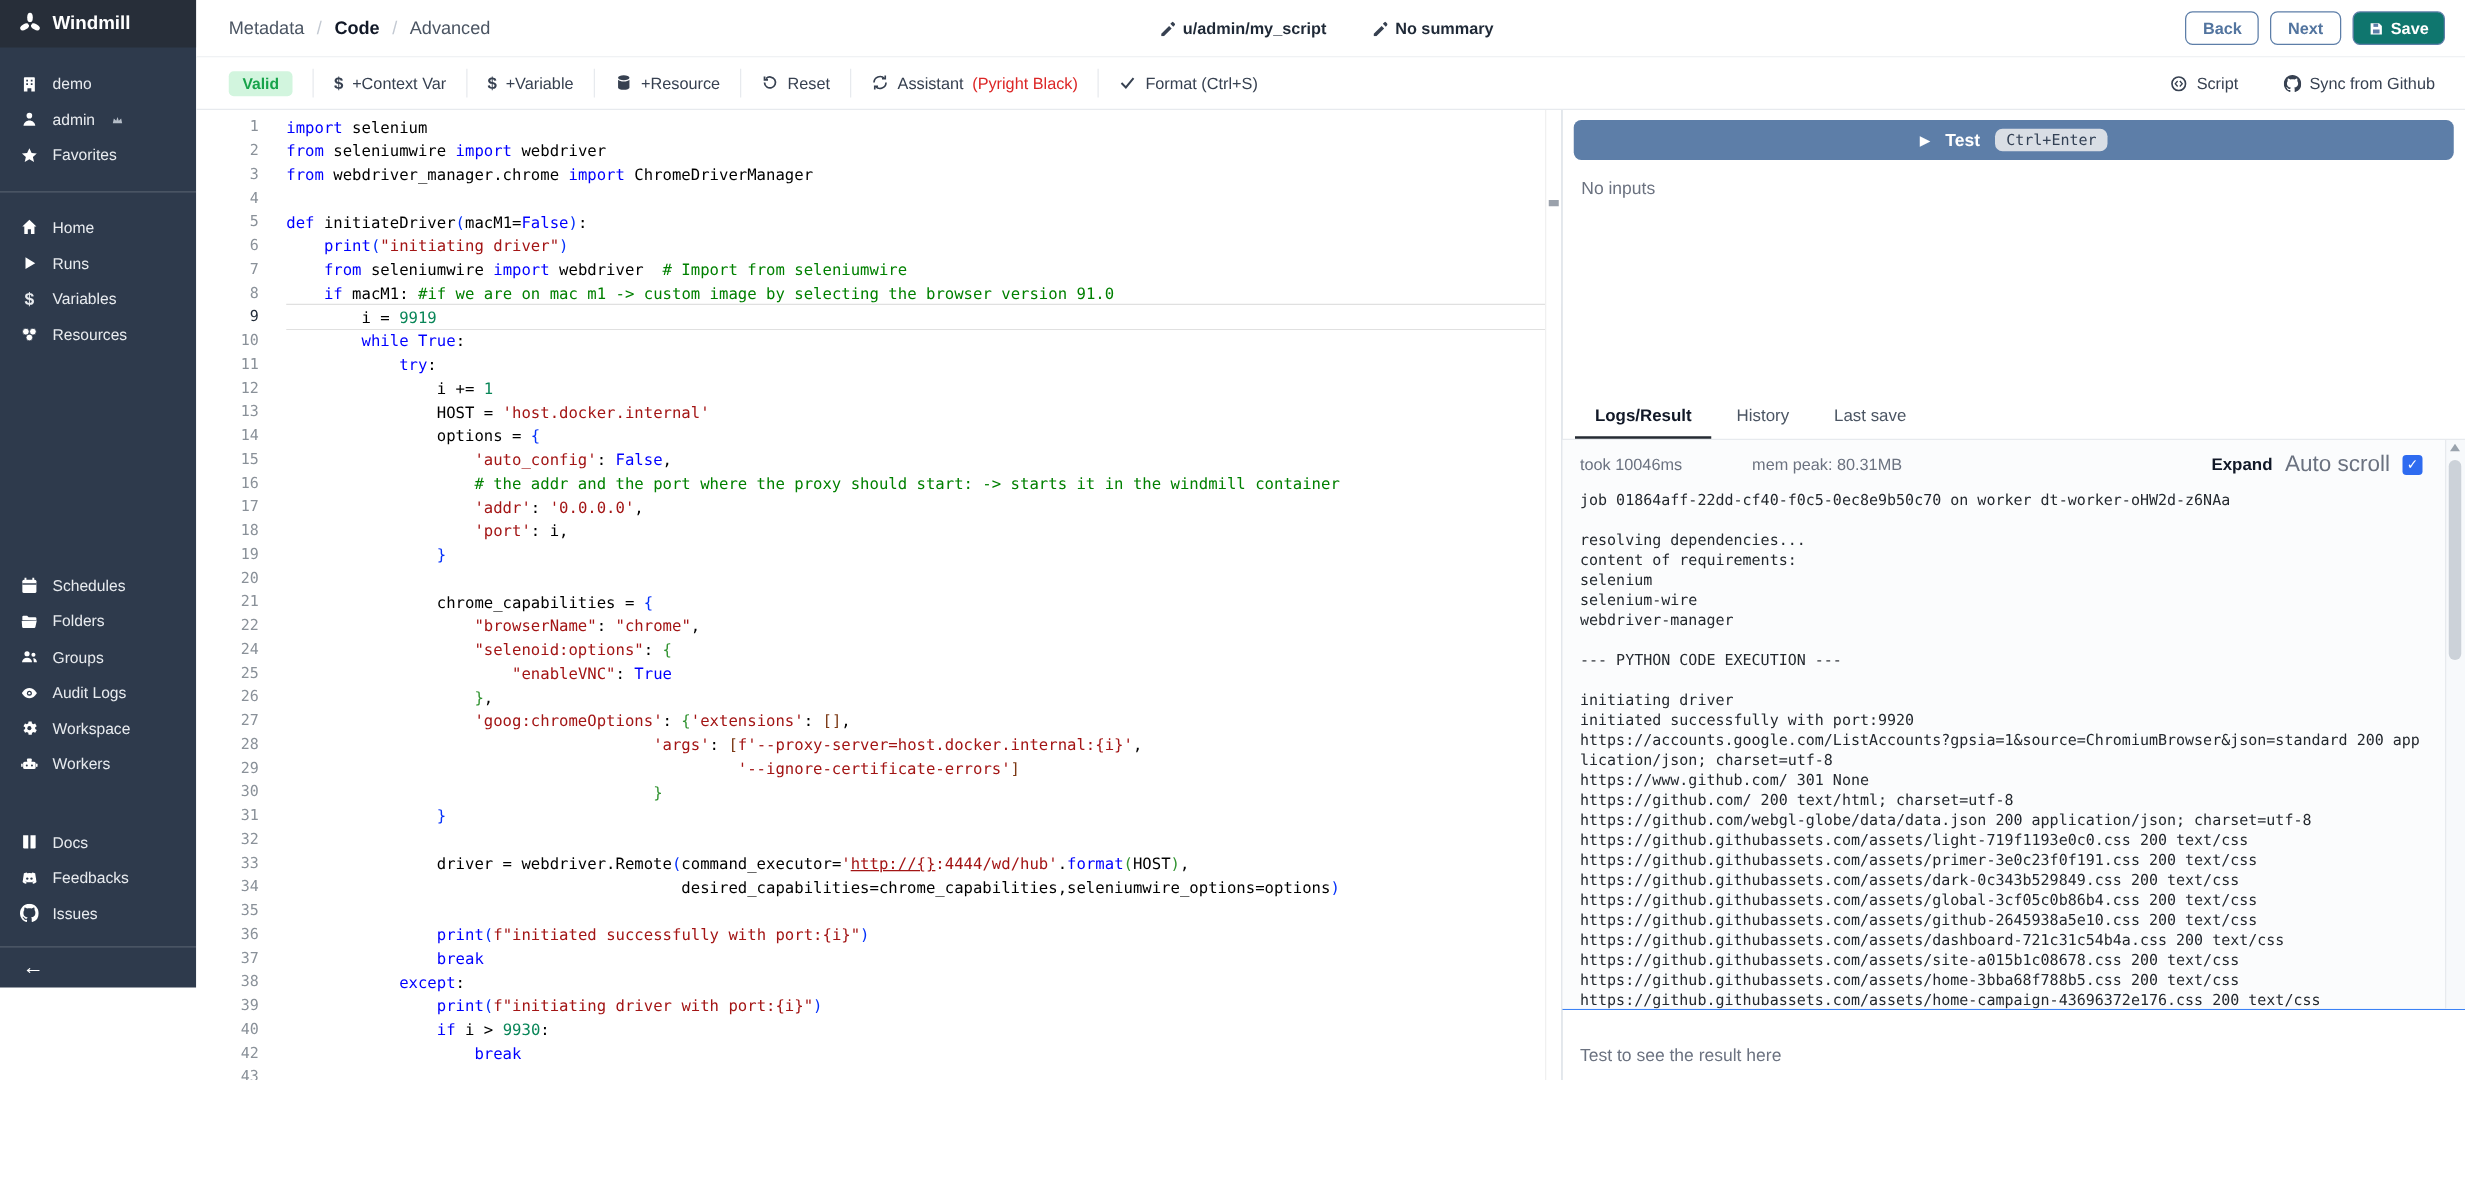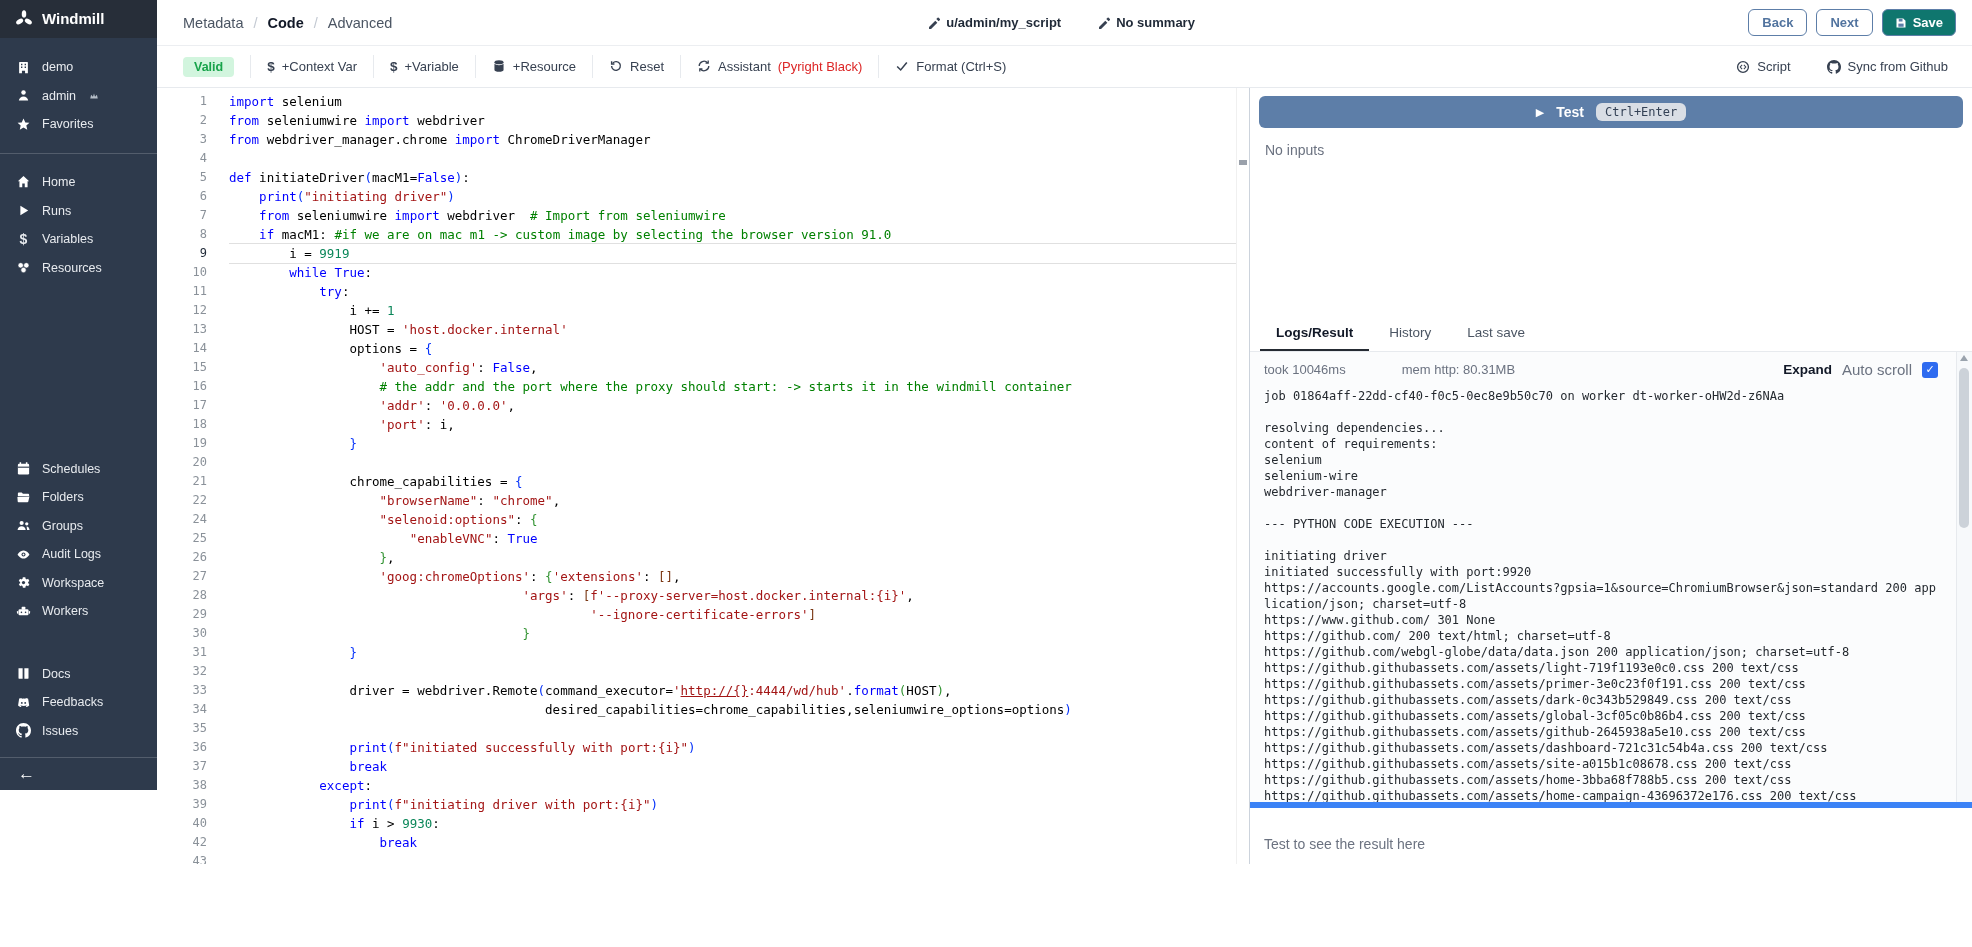--- a/index.html
+++ b/index.html
@@ -67,27 +67,27 @@
   .no-inputs{color:#6b7280;font-size:14px;padding:14px 6px;}
   .rtabs{height:37px;min-height:37px;display:flex;align-items:flex-end;gap:4px;padding:0 10px;border-bottom:1px solid #e7eaee;}
   .rtab{font-size:13.5px;color:#4b5563;padding:9px 16px;cursor:pointer;border-bottom:2px solid transparent;}
   .rtab.active{color:#111827;font-weight:600;border-bottom:2px solid #252b33;}
   .logs{flex:1;min-height:0;background:#fbfcfd;position:relative;overflow:hidden;}
   .logs-meta{display:flex;align-items:center;padding:9px 34px 6px 14px;}
   .meta-gray{color:#6b7280;font-size:13px;}
   .meta-mem{margin-left:56px;}
   .meta-right{margin-left:auto;display:flex;align-items:center;gap:10px;}
   .expand{color:#111827;font-weight:700;font-size:13.5px;cursor:pointer;}
-  .autoscroll{color:#6b7280;font-size:15px;}
+  .autoscroll{color:#6b7280;font-size:18px;}
   .checkbox{width:16px;height:16px;background:#2e6bf0;border-radius:3px;color:#fff;font-size:11px;display:flex;align-items:center;justify-content:center;cursor:pointer;}
   .log-output{font-family:"DejaVu Sans Mono",monospace;font-size:12px;line-height:16px;color:#24292f;white-space:pre-wrap;overflow-wrap:anywhere;word-break:break-all;padding:4px 30px 0 14px;}
   .log-scroll{position:absolute;top:0;right:0;bottom:0;width:15px;background:#f7f9fb;border-left:1px solid #e7eaee;}
   .ls-up{position:absolute;top:3px;left:3px;width:0;height:0;border-left:4px solid transparent;border-right:4px solid transparent;border-bottom:6px solid #9aa3ad;}
   .ls-thumb{position:absolute;top:16px;left:2px;width:10px;height:160px;background:#ccd2d9;border-radius:5px;}
-  .rresult{height:44px;min-height:44px;border-top:6px solid #3b82f6;display:flex;align-items:flex-start;padding:28px 14px;box-sizing:border-box;}
+  .rresult{height:44px;min-height:44px;border-top:1px solid #3b82f6;display:flex;align-items:flex-start;padding:28px 14px;box-sizing:border-box;}
   .result-ph{color:#6b7280;font-size:14px;}
 </style>
 </head>
 <body>
 
 <nav class="sidebar">
   <div class="logo-strip">
     <span>
       <svg width="20" height="20" viewBox="0 0 24 24">
           <g fill="#fff">
@@ -563,21 +563,21 @@
         <div class="no-inputs">No inputs</div>
       </div>
       <div class="rtabs">
         <div class="rtab active">Logs/Result</div>
         <div class="rtab">History</div>
         <div class="rtab">Last save</div>
       </div>
       <div class="logs">
         <div class="logs-meta">
           <span class="meta-gray">took 10046ms</span>
-          <span class="meta-gray meta-mem">mem http: 80.31MB</span>
+          <span class="meta-gray meta-mem">mem peak: 80.31MB</span>
           <span class="meta-right">
             <span class="expand">Expand</span>
             <span class="autoscroll">Auto scroll</span>
             <span class="checkbox">✓</span>
           </span>
         </div>
         <div class="log-output">job 01864aff-22dd-cf40-f0c5-0ec8e9b50c70 on worker dt-worker-oHW2d-z6NAa
 
 resolving dependencies...
 content of requirements:

